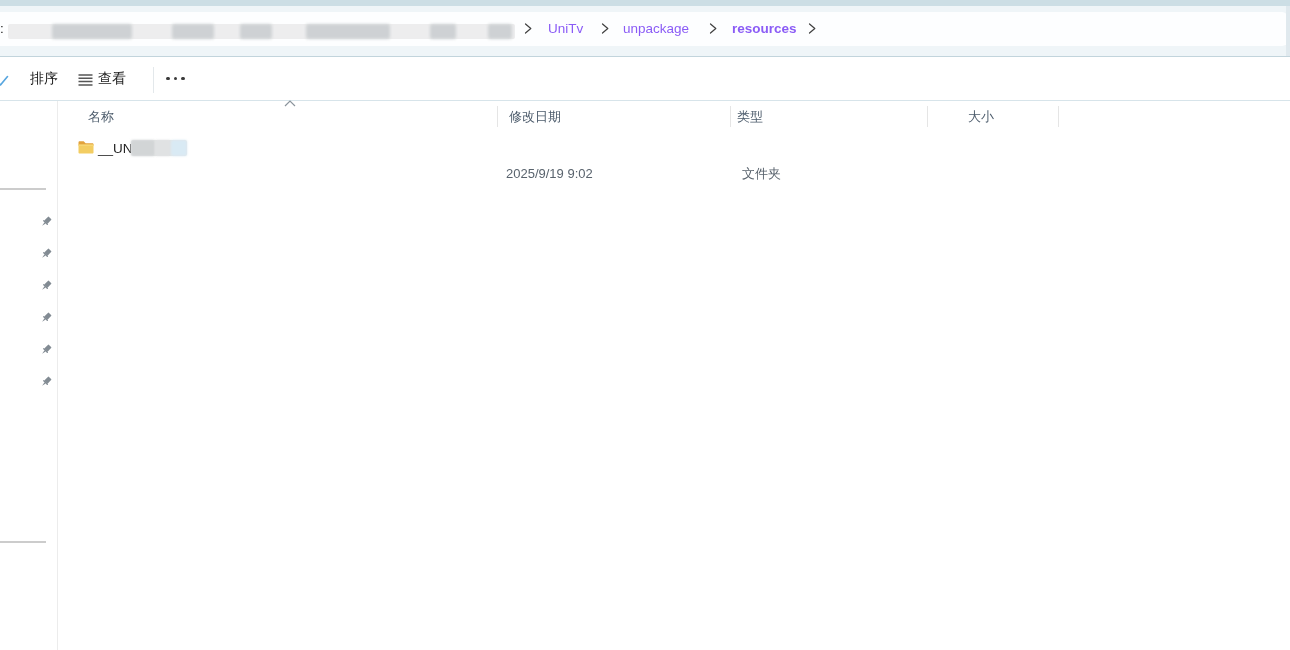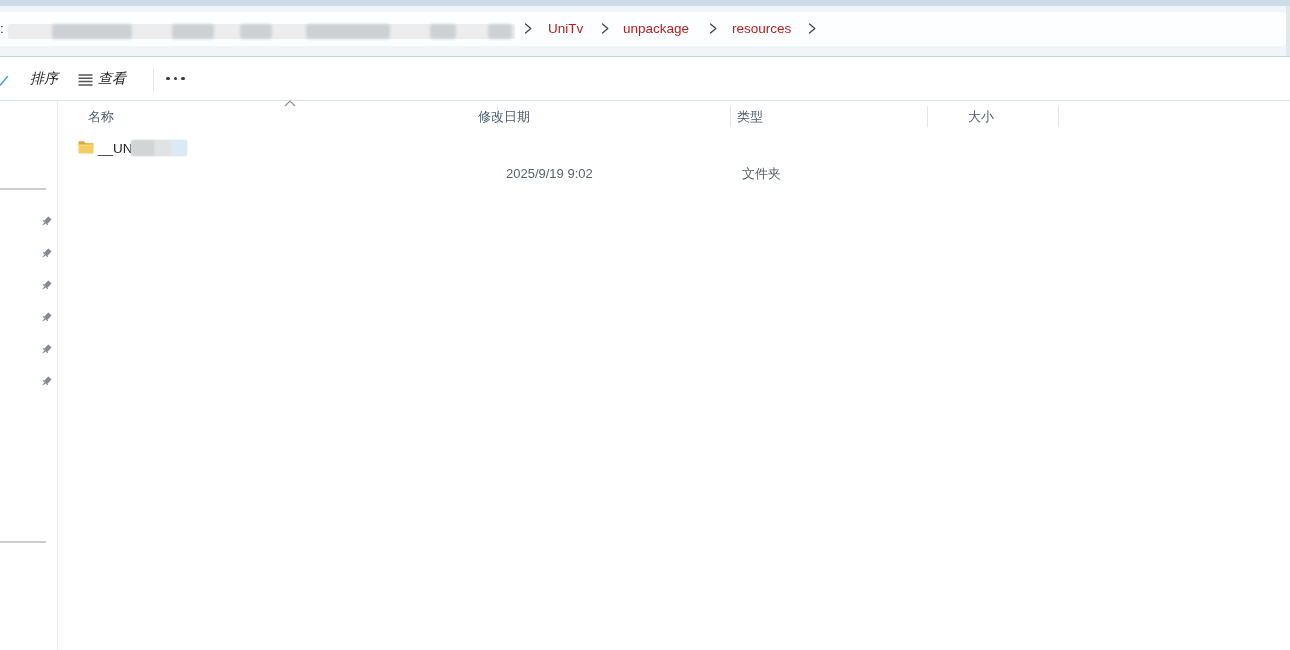--- a/index.html
+++ b/index.html
@@ -10,32 +10,32 @@
   }
   .abs{position:absolute;}
 
   
   .top-strip{left:0;top:0;width:1290px;height:6px;background:#ccdee5;}
   .address-band{left:0;top:6px;width:1290px;height:50px;background:#eff5f8;}
   .address-pill{left:-10px;top:12px;width:1298px;height:34px;background:#fdfeff;border-radius:6px;}
   .right-edge{left:1286px;top:6px;width:4px;height:50px;background:#e0e9ee;}
   .band-line{left:0;top:56px;width:1290px;height:1px;background:#c2d4dc;}
 
-  .crumb-text{top:12px;height:52px;line-height:34px;font-size:13.5px;color:#b91c1c;white-space:nowrap;cursor:default;}
+  .crumb-text{top:12px;height:52px;line-height:34px;font-size:13.5px;color:#8b5cf6;white-space:nowrap;cursor:default;}
   .drive-colon{left:0;top:12px;height:34px;line-height:34px;font-size:13.5px;color:#222;}
   .bc-chevron{top:23px;width:9px;height:11px;}
 
   .redact{border-radius:2px;}
   .redact-base{left:8px;top:24px;width:507px;height:15px;background:#ededee;}
   .redact-chunk{top:24px;height:15px;background:#c9cdd0;filter:blur(1.5px);opacity:.85;}
 
   
   .toolbar{left:0;top:57px;width:1290px;height:43px;background:#ffffff;}
   .toolbar-line{left:0;top:100px;width:1290px;height:1px;background:#d7e4ea;}
-  .tool-label{top:57px;height:43px;line-height:43px;font-size:14px;color:#191919;white-space:nowrap;font-style:italic;}
+  .tool-label{top:57px;height:43px;line-height:43px;font-size:14px;color:#191919;white-space:nowrap;}
   .tool-divider{left:153px;top:67px;width:1px;height:26px;background:#e3e8eb;}
   .more-dots{left:166px;top:57px;height:43px;display:flex;align-items:center;gap:4px;cursor:default;}
   .more-dots i{display:block;width:3.5px;height:3.5px;border-radius:50%;background:#3a3a3a;}
 
   
   .nav-divider{left:57px;top:101px;width:1px;height:549px;background:#ececec;}
   .side-sep{width:46px;height:2px;background:#cccccc;left:0;}
   .pin{left:40px;width:13px;height:13px;cursor:default;}
 
   
@@ -76,21 +76,21 @@
       <path d="M1.5 1 L6.8 5.5 L1.5 10" stroke="#3f3f3f" stroke-width="1.2" fill="none" stroke-linecap="round" stroke-linejoin="round"></path>
     </svg>
   <span class="abs crumb-text" style="left:548px;">UniTv</span>
   <svg class="abs bc-chevron" style="left:601px;" viewBox="0 0 9 11">
       <path d="M1.5 1 L6.8 5.5 L1.5 10" stroke="#3f3f3f" stroke-width="1.2" fill="none" stroke-linecap="round" stroke-linejoin="round"></path>
     </svg>
   <span class="abs crumb-text" style="left:623px;">unpackage</span>
   <svg class="abs bc-chevron" style="left:709px;" viewBox="0 0 9 11">
       <path d="M1.5 1 L6.8 5.5 L1.5 10" stroke="#3f3f3f" stroke-width="1.2" fill="none" stroke-linecap="round" stroke-linejoin="round"></path>
     </svg>
-  <span class="abs crumb-text" style="left:732px;">resources</span>
+  <span class="abs crumb-text" style="left:732px;font-weight:bold;">resources</span>
   <svg class="abs bc-chevron" style="left:808px;" viewBox="0 0 9 11">
       <path d="M1.5 1 L6.8 5.5 L1.5 10" stroke="#3f3f3f" stroke-width="1.2" fill="none" stroke-linecap="round" stroke-linejoin="round"></path>
     </svg>
 
   <div class="abs band-line"></div>
 
   <div class="abs toolbar"></div>
   <svg class="abs" style="left:-3px;top:75px;" width="12" height="13" viewBox="0 0 12 13">
       <path d="M0 6.5 L3.5 10 L10.5 1.5" stroke="#58a6df" stroke-width="1.6" fill="none" stroke-linecap="round" stroke-linejoin="round"></path>
     </svg>
@@ -152,21 +152,21 @@
         <rect x="4.1" y="8.8" width="7.8" height="1.7" rx="0.85"></rect>
         <path d="M8 15.6 L7 10.5 h2 z"></path>
       </g>
     </svg>
 
   <svg class="abs sort-caret" width="12" height="7" viewBox="0 0 12 7">
       <path d="M1 6 L6 1 L11 6" stroke="#8b949c" stroke-width="1.2" fill="none"></path>
     </svg>
   <span class="abs col-header" style="left:88px;">名称</span>
   <div class="abs col-divider" style="left:497px;"></div>
-  <span class="abs col-header" style="left:478px;">修改日期</span>
+  <span class="abs col-header" style="left:509px;">修改日期</span>
   <div class="abs col-divider" style="left:730px;"></div>
   <span class="abs col-header" style="left:737px;">类型</span>
   <div class="abs col-divider" style="left:927px;"></div>
   <span class="abs col-header" style="left:935px;margin-left:33px;">大小</span>
   <div class="abs col-divider" style="left:1058px;"></div>
 
   <div class="abs file-row"></div>
   <svg class="abs folder-icon" width="16" height="13" viewBox="0 0 16 13">
     <path d="M0.5 1.4 C0.5 0.8 1 0.3 1.6 0.3 h4.1 l1.9 1.9 h6.8 c0.6 0 1.1 0.5 1.1 1.1 v1.2 H0.5 z" fill="#e2a23c"></path>
     <path d="M0.5 3.6 h15 v7.8 c0 0.6 -0.5 1.1 -1.1 1.1 H1.6 c-0.6 0 -1.1 -0.5 -1.1 -1.1 z" fill="#f3cd62"></path>

